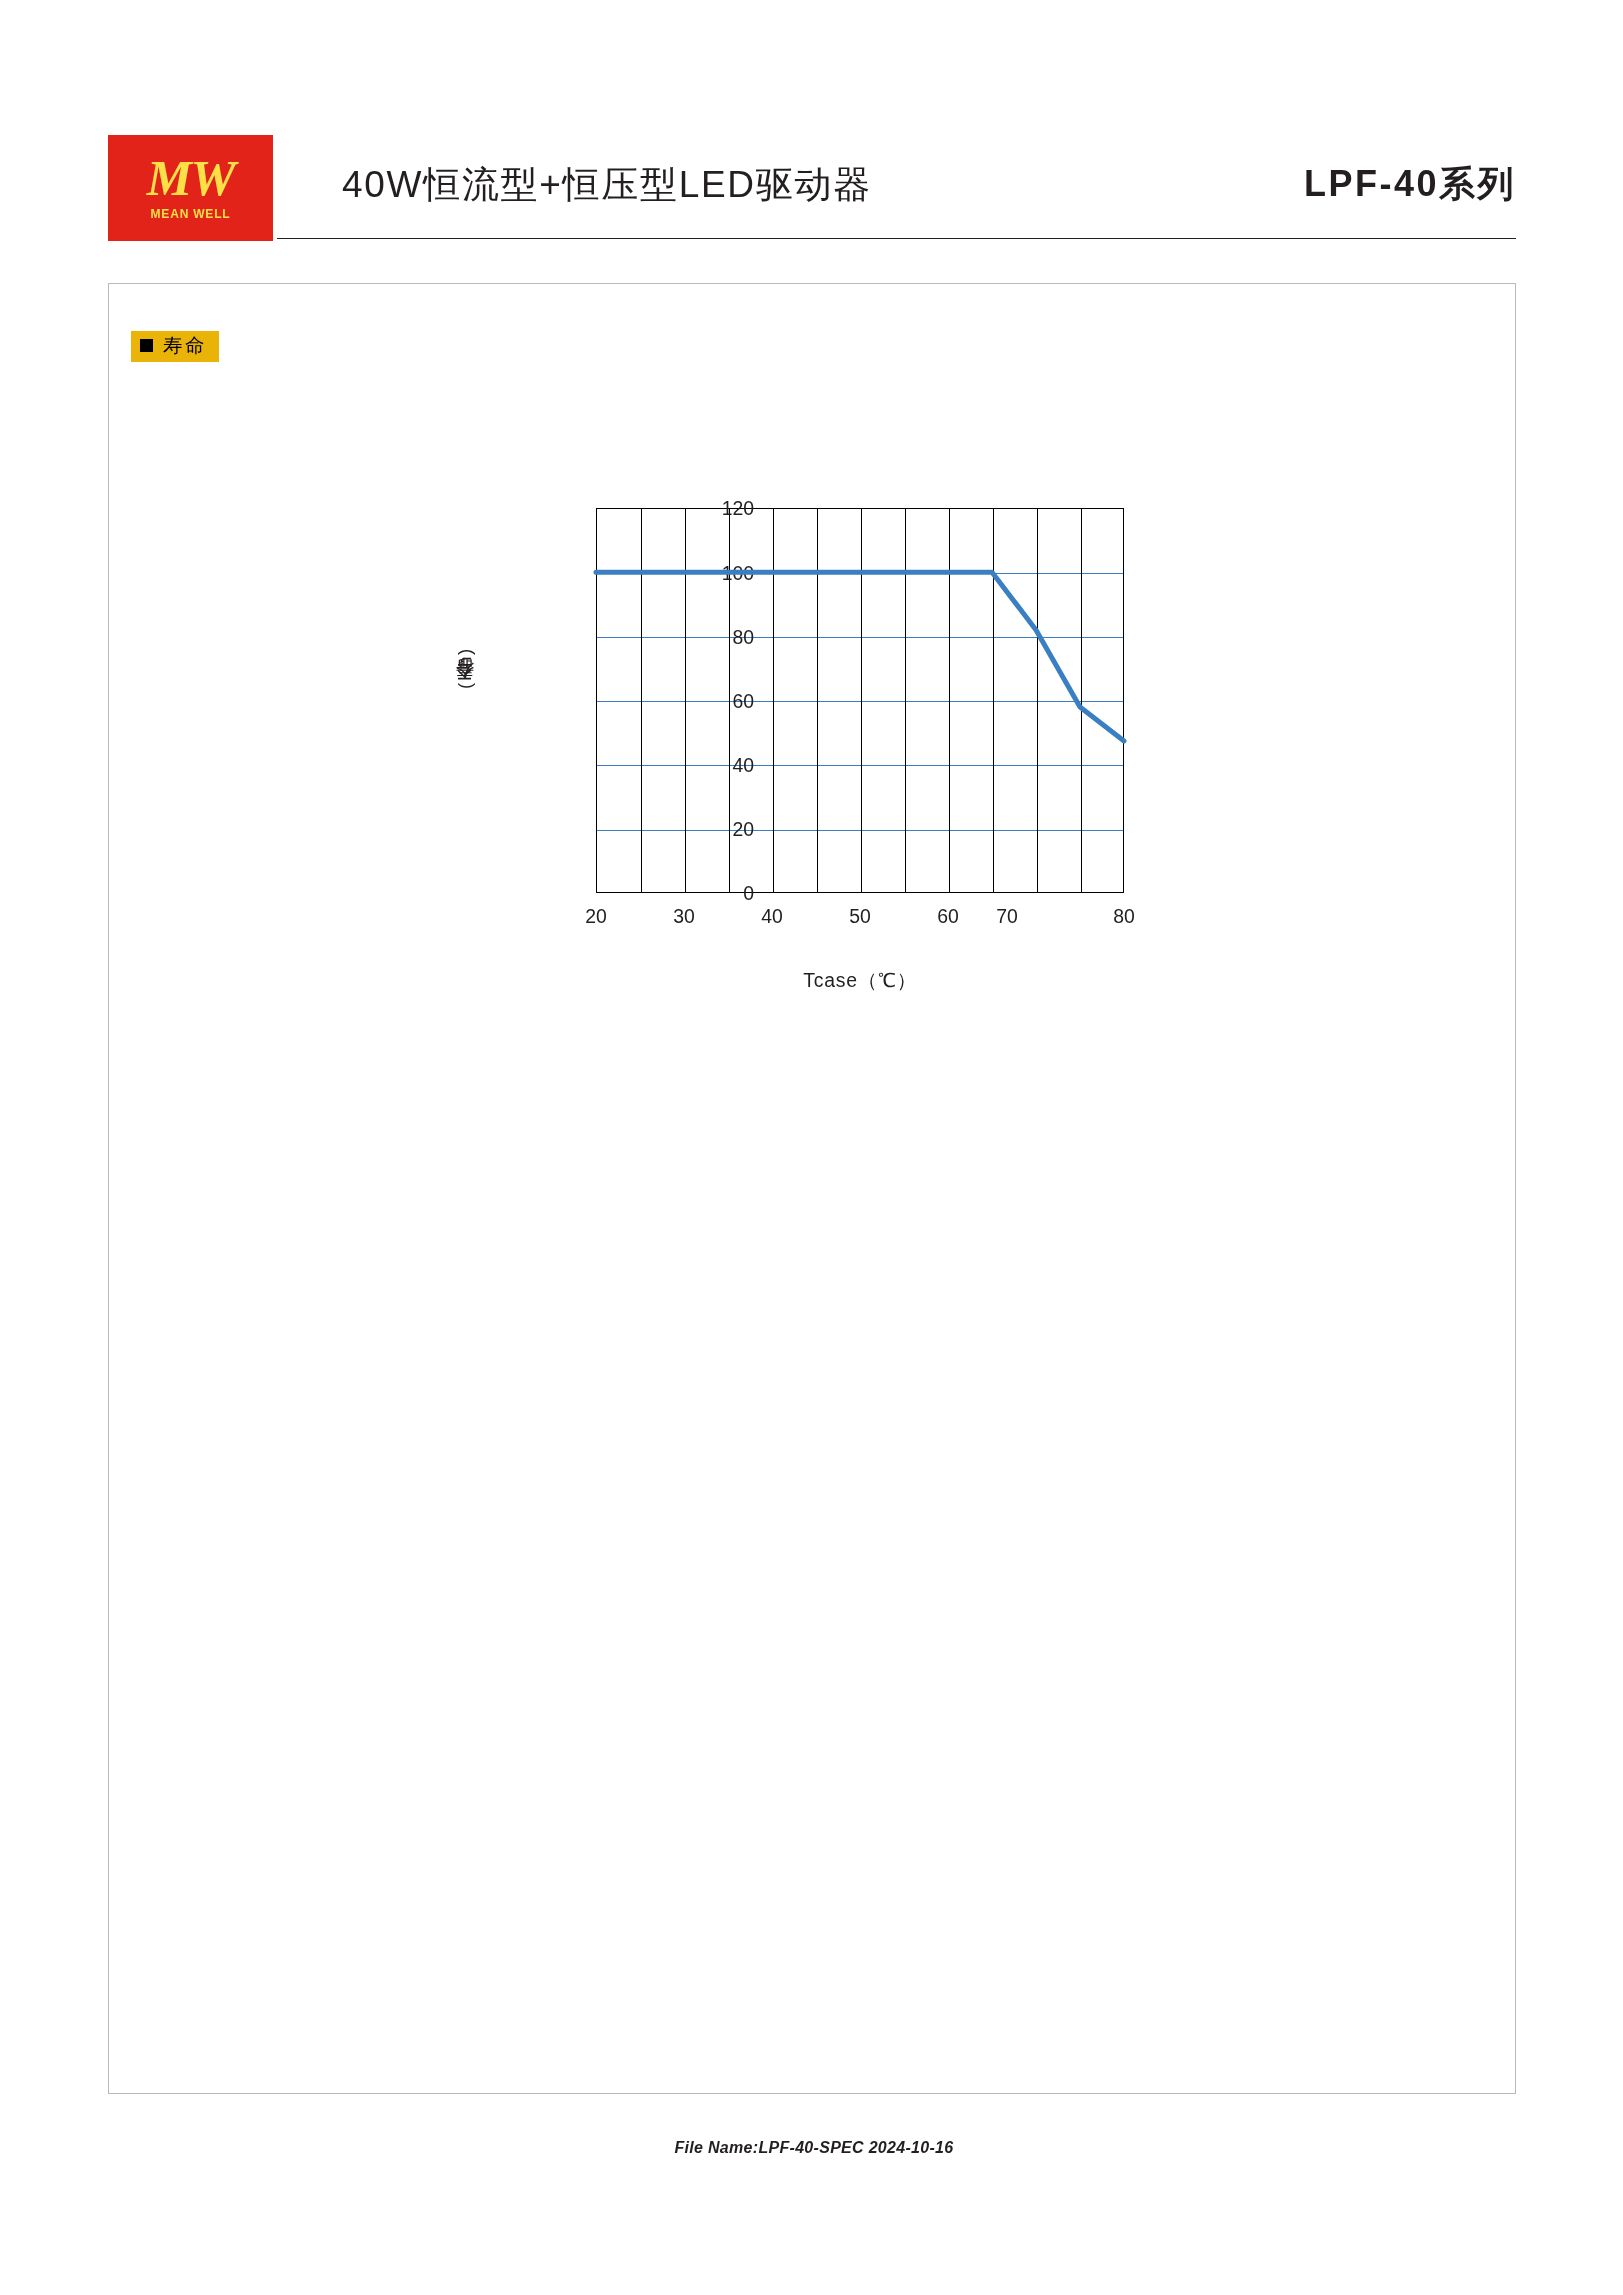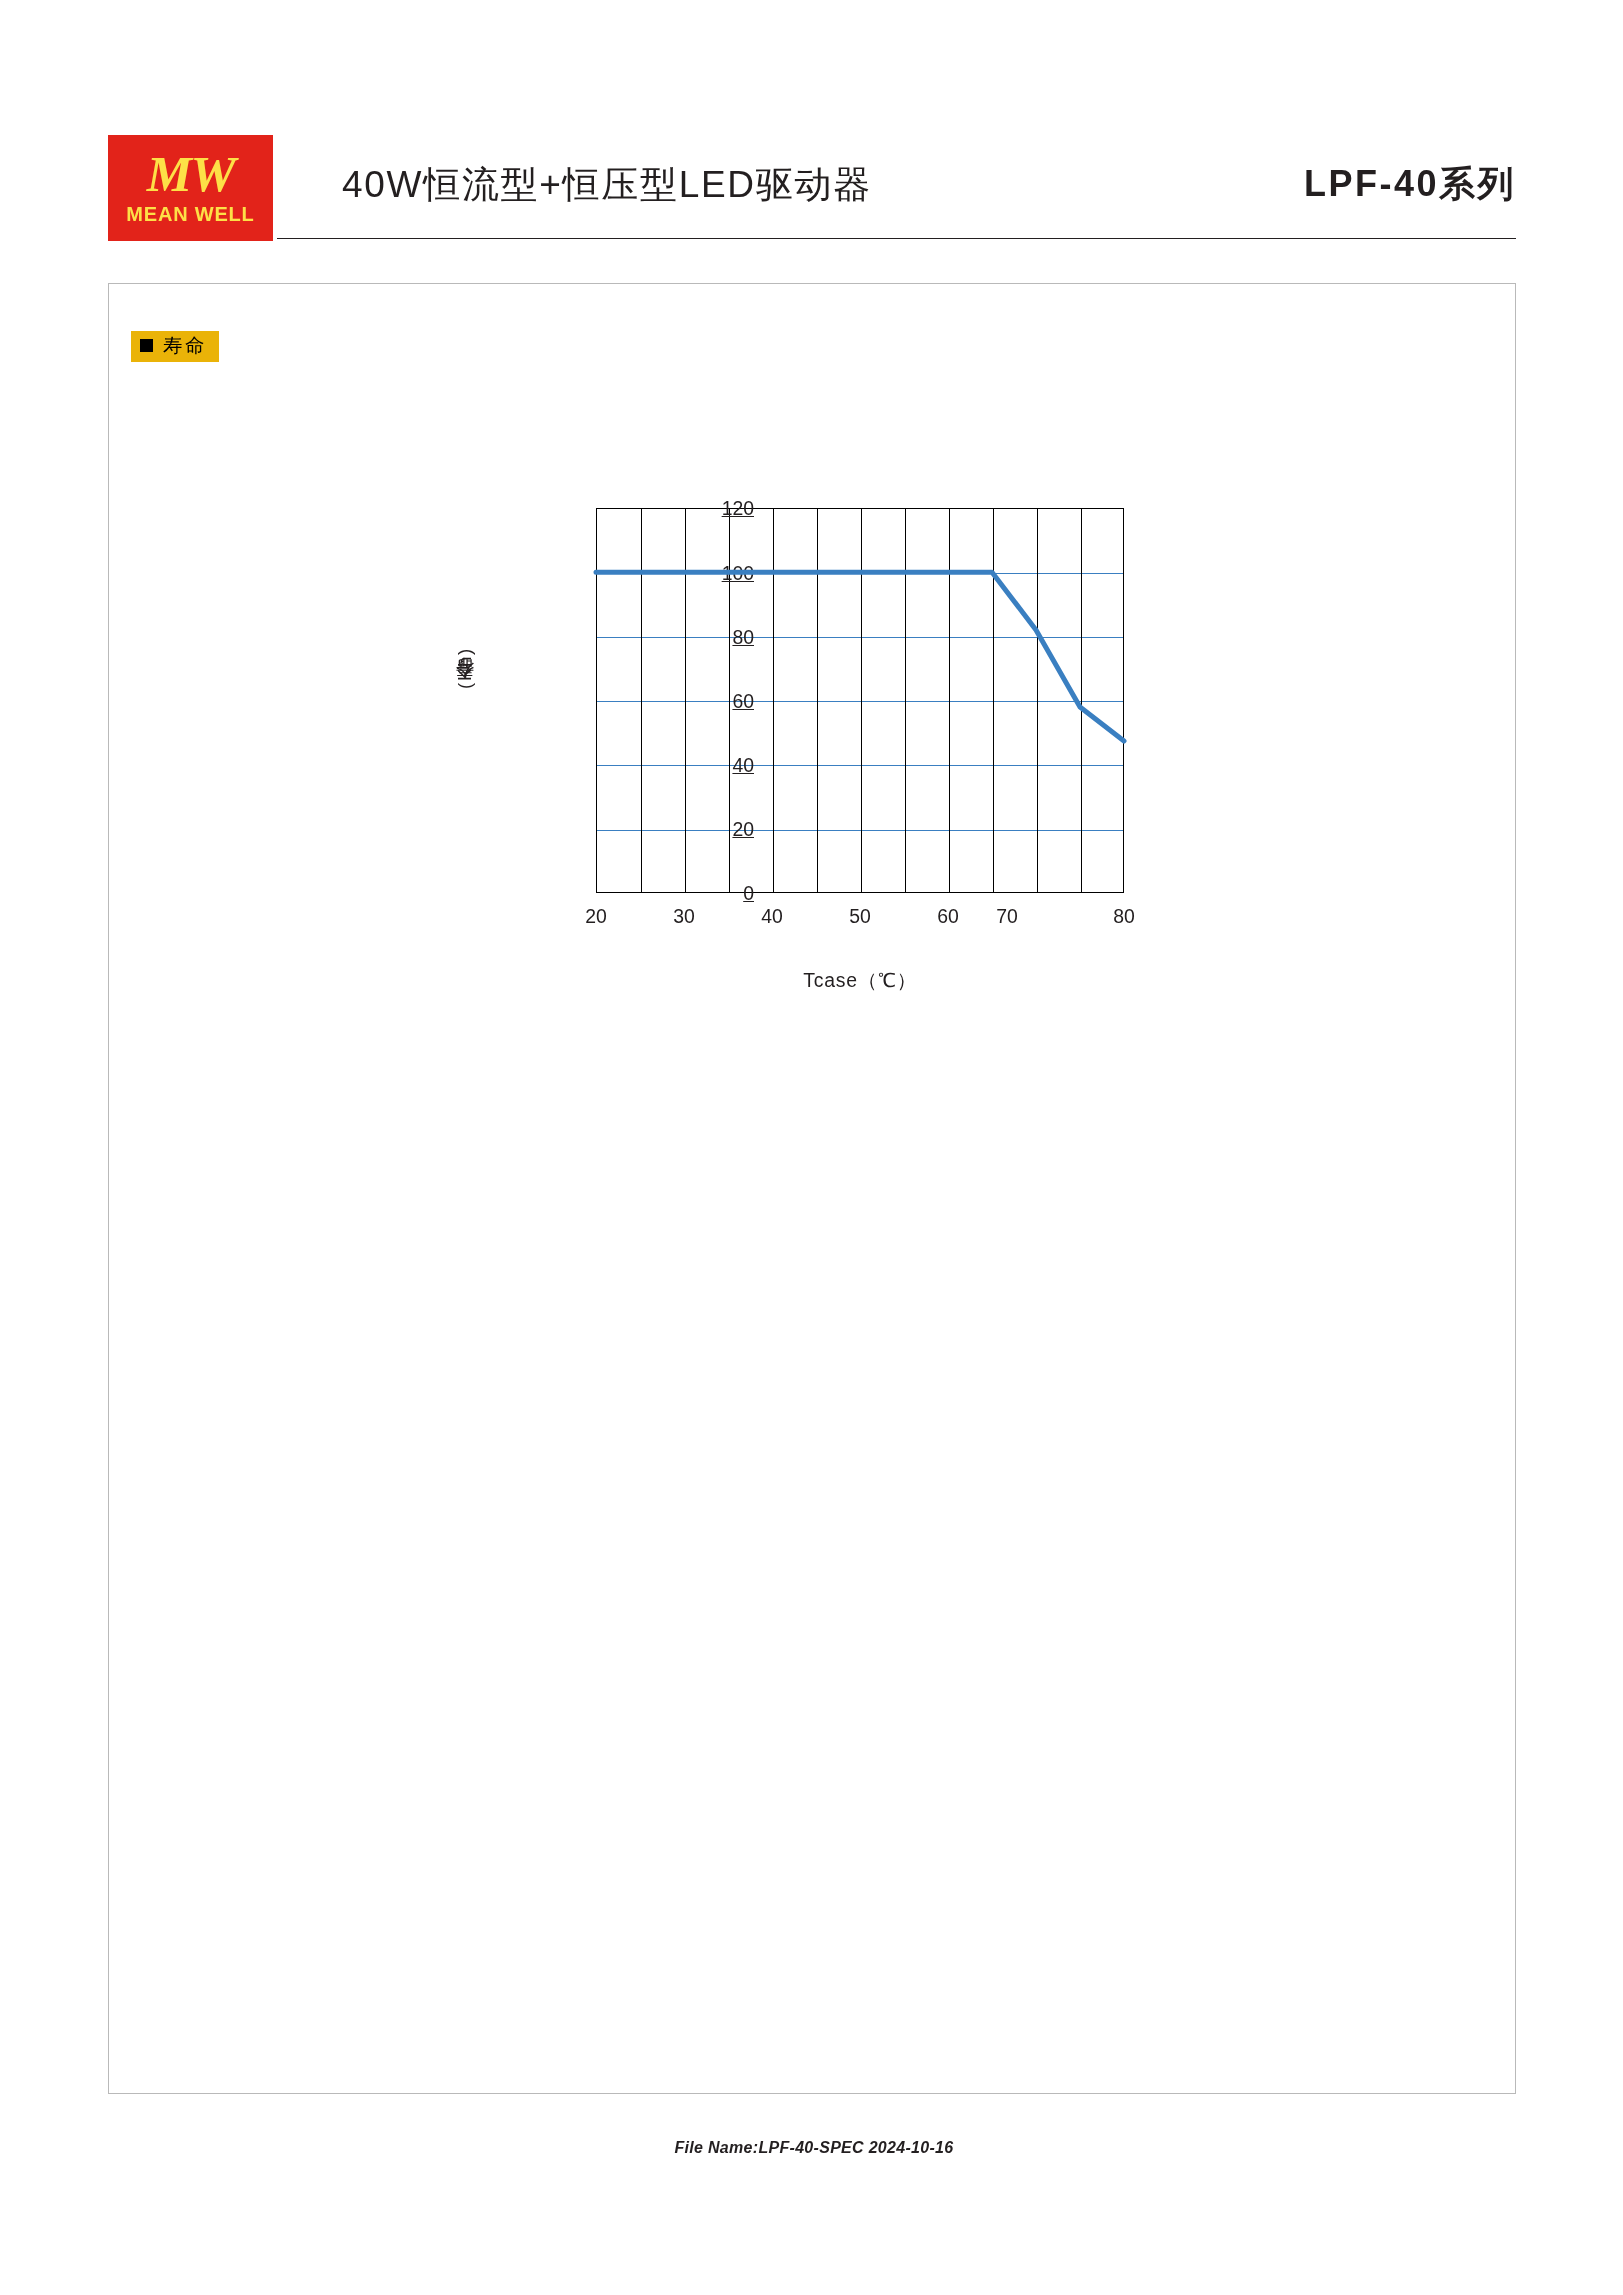--- a/index.html
+++ b/index.html
@@ -48,21 +48,21 @@
     font-family: "Liberation Serif", serif;
     font-style: italic;
     font-weight: bold;
     font-size: 51px;
     line-height: 47px;
     letter-spacing: -1.7px;
   }
   .logo-text {
     font-family: "Liberation Sans", sans-serif;
     font-weight: bold;
-    font-size: 20px;
+    font-size: 12px;
     letter-spacing: 0.8px;
     margin-top: 5px;
   }
   .header-title {
     position: absolute;
     left: 203px;
     top: 25px;
     font-size: 37px;
     letter-spacing: 1.7px;
     color: #231f20;
@@ -155,21 +155,20 @@
     border-left: 1.7px solid #000;
   }
   .ytick {
     position: absolute;
     right: 539px;
     width: 76px;
     text-align: right;
     font-size: 19.4px;
     color: #231f20;
     transform: translateY(-11px);
-    text-decoration: underline;
   }
   .xtick {
     position: absolute;
     top: 427px;
     width: 68px;
     margin-left: -34px;
     text-align: center;
     font-size: 19.4px;
     color: #231f20;
   }

